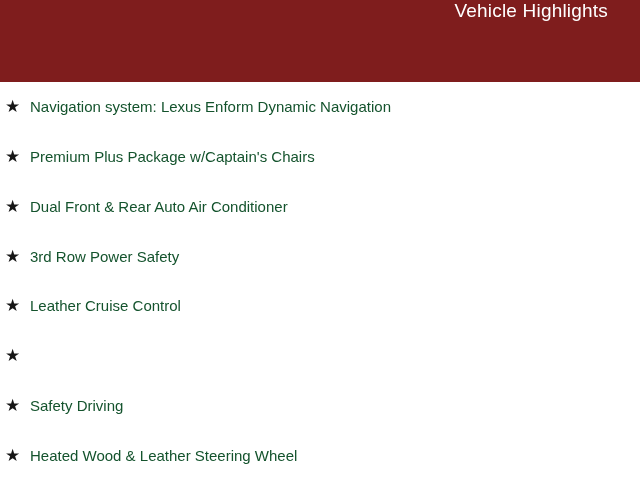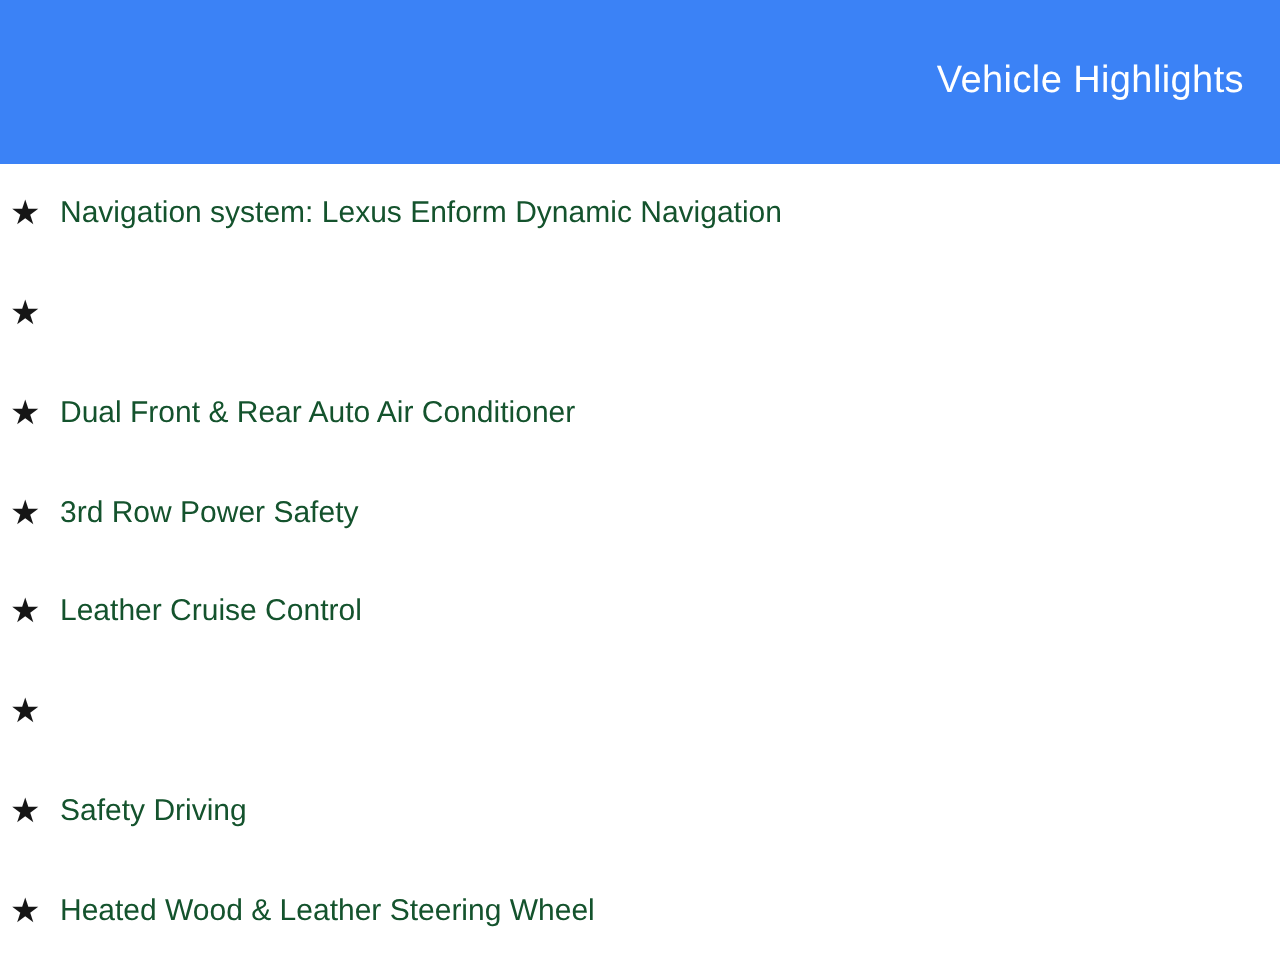--- a/index.html
+++ b/index.html
@@ -10,25 +10,24 @@
     width: 640px;
     height: 480px;
     background: #ffffff;
     overflow: hidden;
     font-family: "Liberation Sans", sans-serif;
   }
   .header-bar {
     box-sizing: border-box;
     width: 640px;
     height: 82px;
-    background: #3b82f6;
+    background: #7f1d1d;
     display: flex;
-    align-items: center;
     justify-content: flex-end;
-    padding-right: 18px;
+    padding-right: 32px;
   }
   .header-title {
     color: #ffffff;
     font-size: 19px;
     letter-spacing: 0.2px;
   }
   .highlights-list {
     box-sizing: border-box;
     width: 640px;
     height: 398px;
@@ -62,20 +61,21 @@
   <span class="header-title">Vehicle Highlights</span>
 </div>
 
 <div class="highlights-list">
   <div class="row">
     <span class="star">★</span>
     <span class="label">Navigation system: Lexus Enform Dynamic Navigation</span>
   </div>
   <div class="row">
     <span class="star">★</span>
+    <span class="label">Premium Plus Package w/Captain's Chairs</span>
   </div>
   <div class="row">
     <span class="star">★</span>
     <span class="label">Dual Front &amp; Rear Auto Air Conditioner</span>
   </div>
   <div class="row">
     <span class="star">★</span>
     <span class="label">3rd Row Power Safety</span>
   </div>
   <div class="row">

